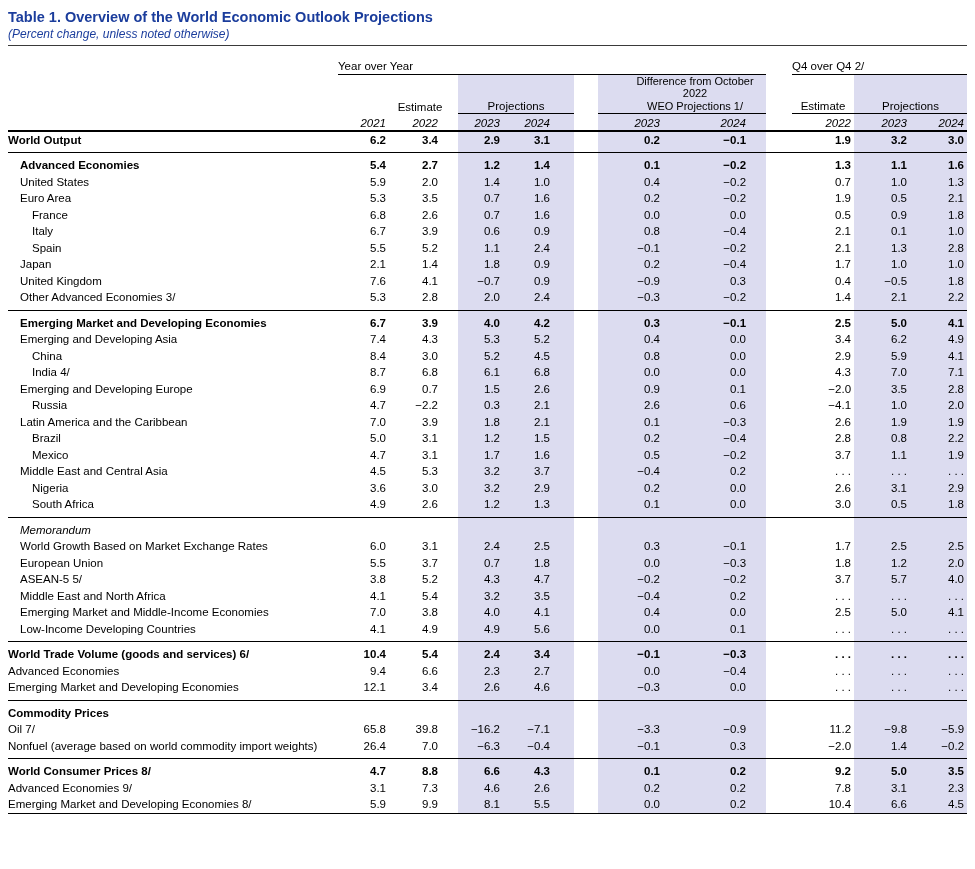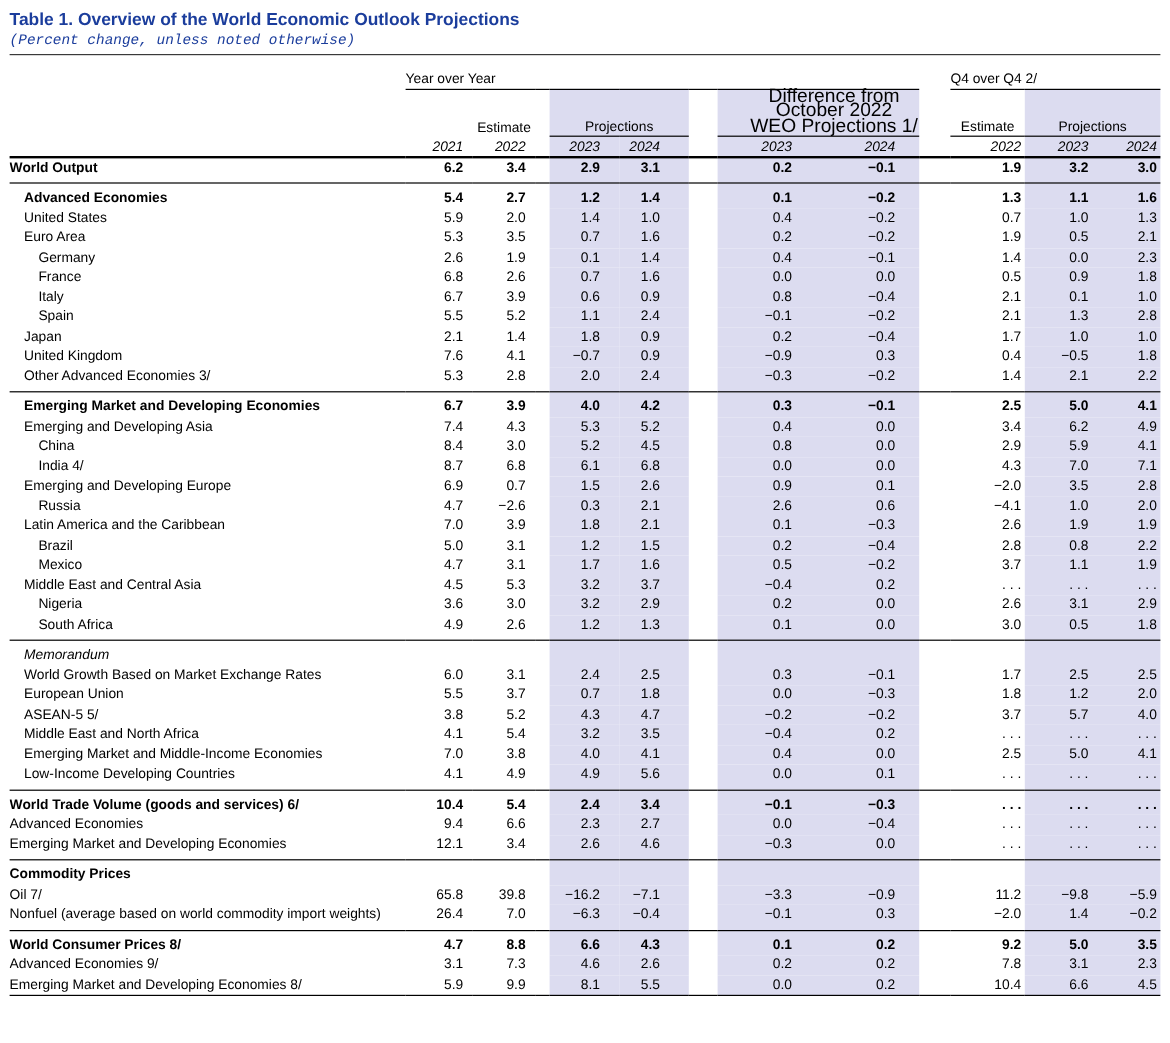--- a/index.html
+++ b/index.html
@@ -5,33 +5,33 @@
   :root { --blue:#1b3d9c; --band:#dcdcf0; }
   * { box-sizing: border-box; }
   html,body { margin:0; padding:0; }
   body {
     width:975px; height:869px; background:#ffffff; color:#000;
     font-family:"Liberation Sans", sans-serif;
   }
   .page { padding:8px 8px 0 8px; }
   .title { font-size:14.5px; font-weight:bold; color:var(--blue); line-height:18px; }
   .title .it { }
-  .subtitle { font-size:12px; font-style:italic; color:var(--blue); line-height:15px; margin-top:1px;font-family:Liberation Mono, monospace; }
+  .subtitle { font-size:12px; font-style:italic; color:var(--blue); line-height:15px; margin-top:1px; }
   .toprule { border-top:1px solid #3a3a3a; margin-top:3px; }
 
   table { border-collapse:collapse; table-layout:fixed; width:959px; margin-top:8px; }
   td { padding:0; font-size:11.5px; vertical-align:bottom; }
 
   
   .h1 td { height:20px; padding-bottom:2px; }
   .grp { text-align:left; border-bottom:1px solid #000; }
   .h2 td { height:33px; padding-bottom:1px; }
   .sub { text-align:center; }
   .rule { border-bottom:1px solid #000; }
-  .diff { font-size:16px; line-height:12.5px;padding-left:26px; }
+  .diff { font-size:11px; line-height:12.5px;padding-left:26px; }
   .h3 td { height:17px; border-bottom:2px solid #000; padding-bottom:1px;font-style:italic; }
 
   
   .num { text-align:right; white-space:nowrap; }
   .c1 { padding-right:8px; }  .c2 { padding-right:8px; }
   .c3 { padding-right:16px; } .c4 { padding-right:24px; }
   .d1 { padding-right:20px; } .d2 { padding-right:20px; }
   .q1 { padding-right:3px; }  .q2 { padding-right:3px; } .q3 { padding-right:3px; }
 
   .band { background:var(--band); }
@@ -163,35 +163,20 @@
           <td class="num c4 band">1.6</td>
           <td class="spc"></td>
           <td class="num d1 band">0.2</td>
           <td class="num d2 band">−0.2</td>
           <td class="spc"></td>
           <td class="num q1">1.9</td>
           <td class="num q2 band">0.5</td>
           <td class="num q3 band">2.1</td>
         </tr>
         <tr>
-          <td class="lbl ind2">Germany</td>
-          <td class="num c1">2.6</td>
-          <td class="num c2">1.9</td>
-          <td class="spc"></td>
-          <td class="num c3 band">0.1</td>
-          <td class="num c4 band">1.4</td>
-          <td class="spc"></td>
-          <td class="num d1 band">0.4</td>
-          <td class="num d2 band">−0.1</td>
-          <td class="spc"></td>
-          <td class="num q1">1.4</td>
-          <td class="num q2 band">0.0</td>
-          <td class="num q3 band">2.3</td>
-        </tr>
-        <tr>
           <td class="lbl ind2">France</td>
           <td class="num c1">6.8</td>
           <td class="num c2">2.6</td>
           <td class="spc"></td>
           <td class="num c3 band">0.7</td>
           <td class="num c4 band">1.6</td>
           <td class="spc"></td>
           <td class="num d1 band">0.0</td>
           <td class="num d2 band">0.0</td>
           <td class="spc"></td>
@@ -345,21 +330,21 @@
           <td class="num d1 band">0.9</td>
           <td class="num d2 band">0.1</td>
           <td class="spc"></td>
           <td class="num q1">−2.0</td>
           <td class="num q2 band">3.5</td>
           <td class="num q3 band">2.8</td>
         </tr>
         <tr>
           <td class="lbl ind2">Russia</td>
           <td class="num c1">4.7</td>
-          <td class="num c2">−2.6</td>
+          <td class="num c2">−2.2</td>
           <td class="spc"></td>
           <td class="num c3 band">0.3</td>
           <td class="num c4 band">2.1</td>
           <td class="spc"></td>
           <td class="num d1 band">2.6</td>
           <td class="num d2 band">0.6</td>
           <td class="spc"></td>
           <td class="num q1">−4.1</td>
           <td class="num q2 band">1.0</td>
           <td class="num q3 band">2.0</td>

